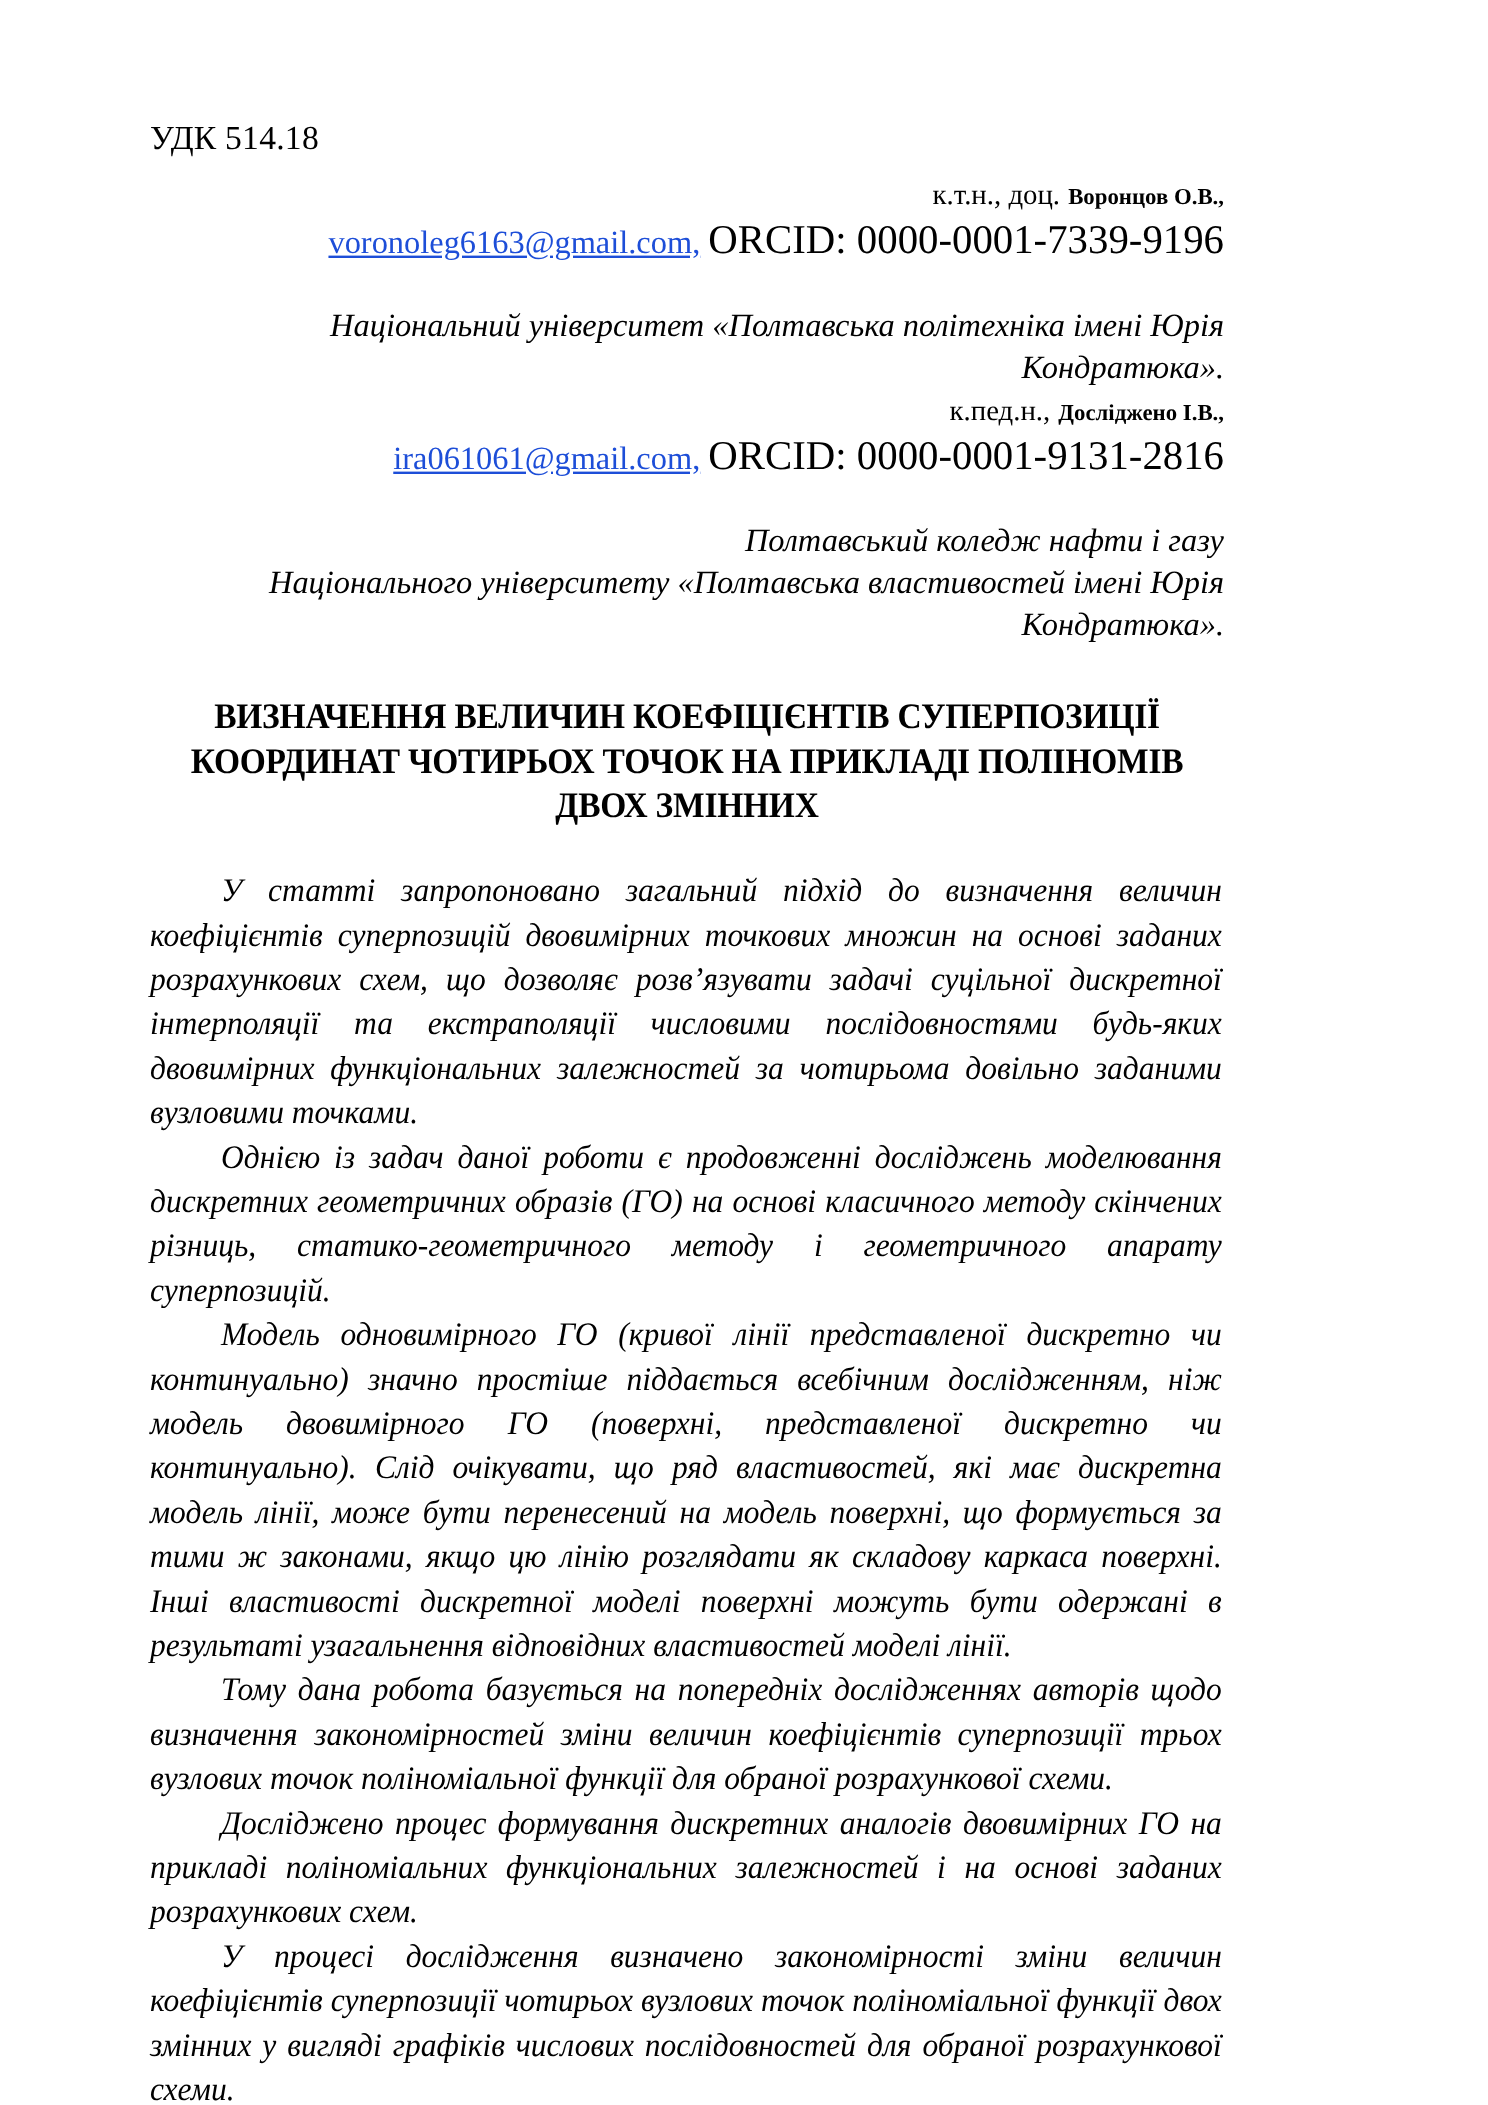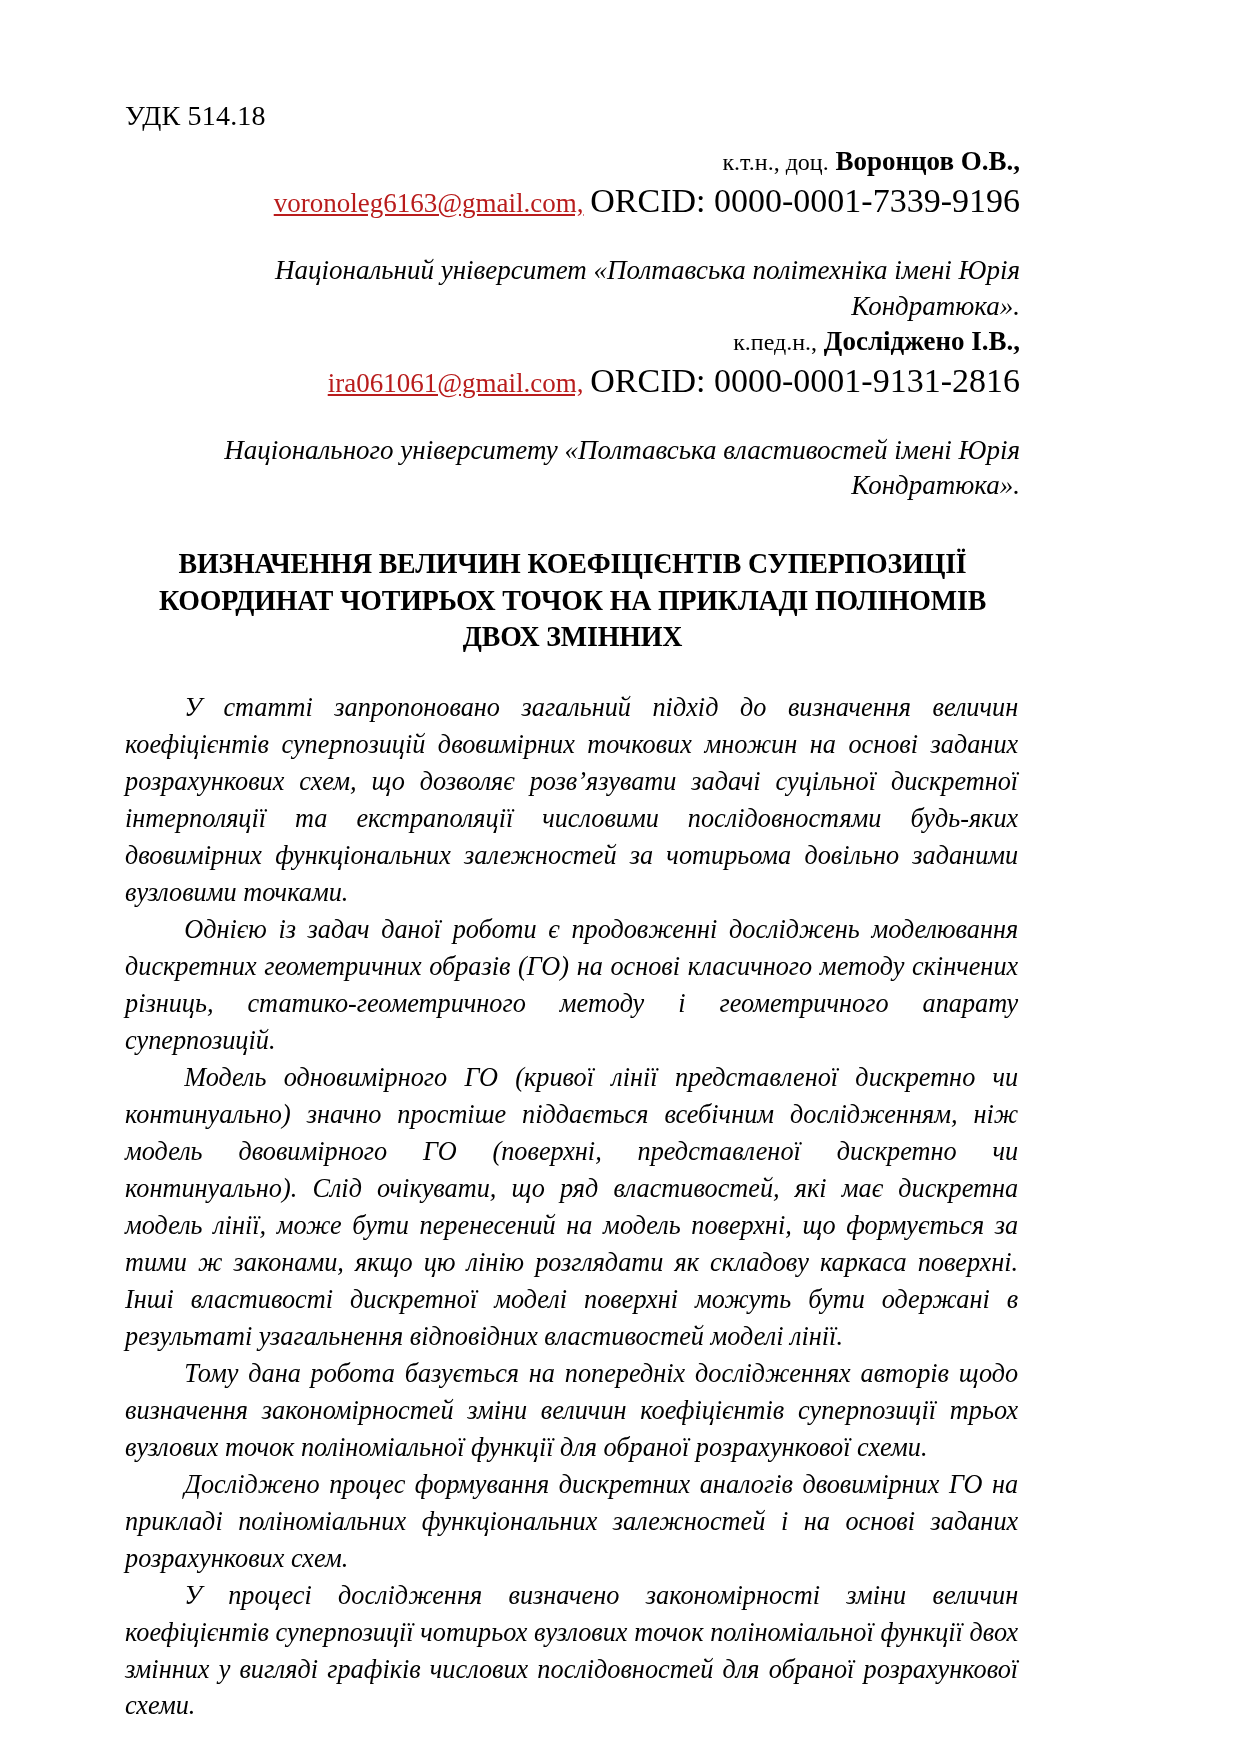--- a/index.html
+++ b/index.html
@@ -45,24 +45,24 @@
   }
   .authors .aline {
     display: block;
     white-space: nowrap;
   }
   .author-degree {
     font-size: 24px;
   }
   .author-name {
     font-weight: bold;
-    font-size: 27px;
+    font-size: 19px;
   }
   .email-link {
-    color: #b91c1c;
+    color: #1d4ed8;
     text-decoration: underline;
     font-size: 27px;
   }
   .orcid {
     font-size: 34px;
   }
   .affil {
     font-style: italic;
     font-size: 27px;
     line-height: 1.30;
@@ -132,20 +132,21 @@
         <span class="author-degree">к.пед.н.,</span>
         <span class="author-name">Досліджено І.В.,</span>
       </span>
       <span class="aline">
         <a class="email-link" href="#">ira061061@gmail.com,</a>
         <span class="orcid">ORCID: 0000-0001-9131-2816</span>
       </span>
     </div>
 
     <div class="affil">
+      <span class="aline">Полтавський коледж нафти і газу</span>
       <span class="aline">Національного університету «Полтавська властивостей імені Юрія</span>
       <span class="aline">Кондратюка».</span>
     </div>
 
     <div class="title">
       <span class="tline">ВИЗНАЧЕННЯ ВЕЛИЧИН КОЕФІЦІЄНТІВ СУПЕРПОЗИЦІЇ</span>
       <span class="tline">КООРДИНАТ ЧОТИРЬОХ ТОЧОК НА ПРИКЛАДІ ПОЛІНОМІВ</span>
       <span class="tline">ДВОХ ЗМІННИХ</span>
     </div>
 

